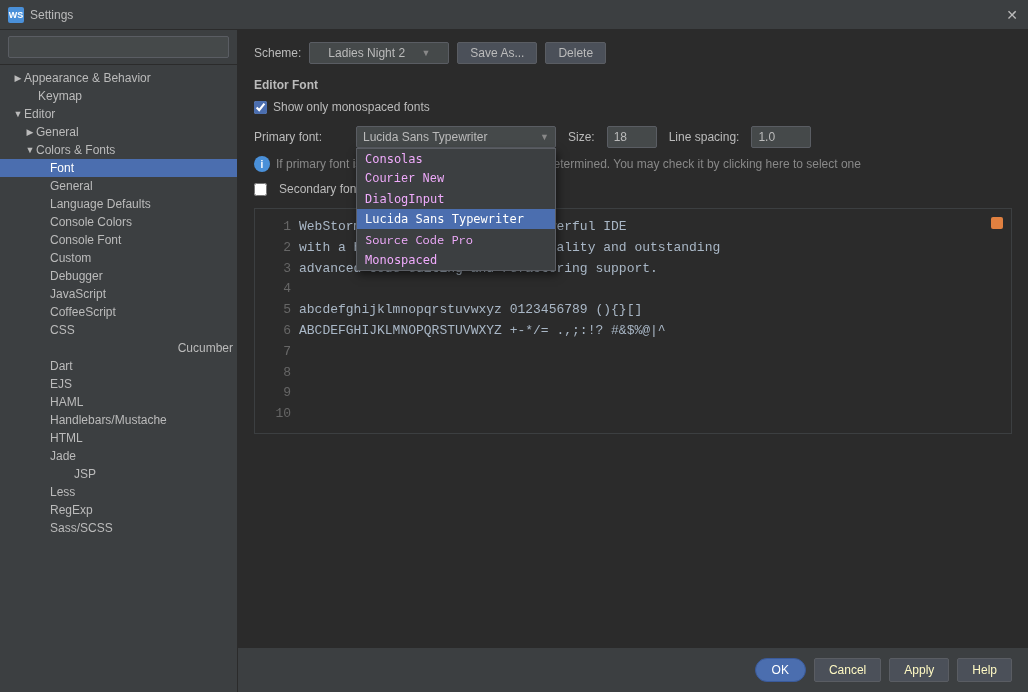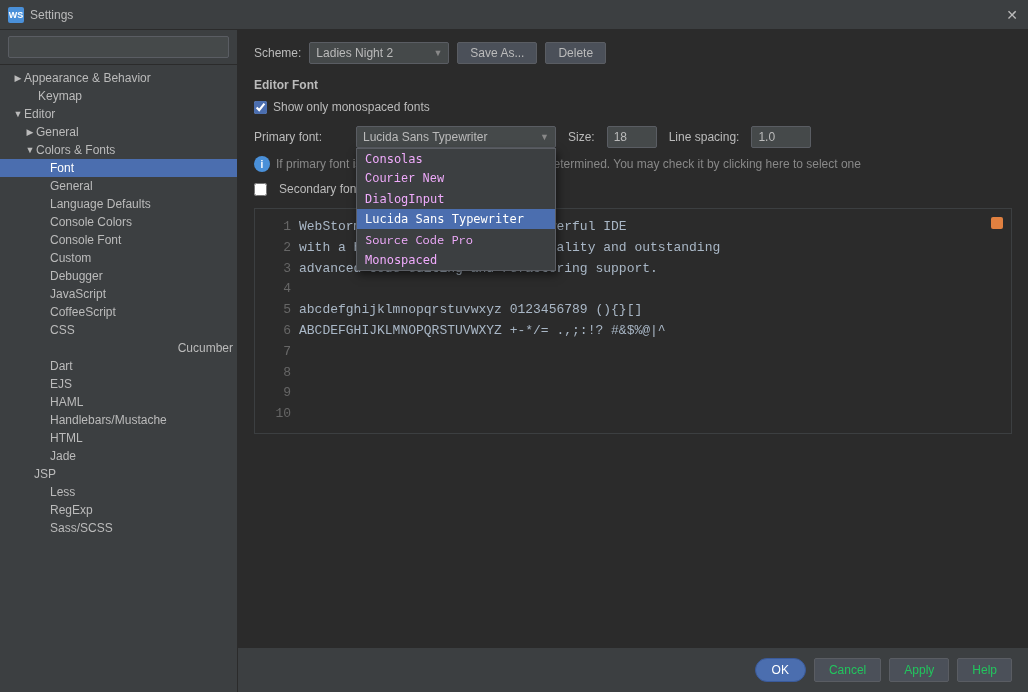--- a/index.html
+++ b/index.html
@@ -153,21 +153,21 @@
     .scheme-label {
       color: #bbbbbb;
       font-size: 12px;
     }
     .scheme-select {
       display: flex;
       align-items: center;
       background: #45494a;
       border: 1px solid #5a5d63;
       color: #bbbbbb;
-      padding: 3px 6px;
+      padding: 3px 18px;
       font-size: 12px;
       border-radius: 2px;
       cursor: pointer;
       min-width: 140px;
       justify-content: space-between;
     }
     .scheme-select .arrow { font-size: 9px; color: #888; margin-left: 4px; }
     .btn {
       background: #4b5059;
       border: 1px solid #5a5d63;
@@ -345,21 +345,21 @@
       border: 1px solid #3a5a9a;
       color: white;
       padding: 4px 16px;
       font-size: 12px;
       border-radius: 12px;
       cursor: pointer;
     }
     .btn-cancel, .btn-apply, .btn-help {
       background: #4b5059;
       border: 1px solid #5a5d63;
-      color: #22c55e;
+      color: #fef9c3;
       padding: 4px 14px;
       font-size: 12px;
       border-radius: 2px;
       cursor: pointer;
     }
 
     
     ::-webkit-scrollbar { width: 8px; }
     ::-webkit-scrollbar-track { background: #3c3f41; }
     ::-webkit-scrollbar-thumb { background: #5a5d63; border-radius: 4px; }
@@ -463,21 +463,21 @@
           <span class="label">Handlebars/Mustache</span>
         </div>
         <div class="tree-item indent-3" style="padding-left: 36px;">
           <span style="width: 14px; display: inline-block;"></span>
           <span class="label">HTML</span>
         </div>
         <div class="tree-item indent-3" style="padding-left: 36px;">
           <span style="width: 14px; display: inline-block;"></span>
           <span class="label">Jade</span>
         </div>
-        <div class="tree-item indent-3" style="padding-left: 20px;">
+        <div class="tree-item indent-3" style="padding-left: 36px; margin-left: 24px;">
           <span style="width: 14px; display: inline-block;"></span>
           <span class="label">JSP</span>
         </div>
         <div class="tree-item indent-3" style="padding-left: 36px;">
           <span style="width: 14px; display: inline-block;"></span>
           <span class="label">Less</span>
         </div>
         <div class="tree-item indent-3" style="padding-left: 36px;">
           <span style="width: 14px; display: inline-block;"></span>
           <span class="label">RegExp</span>

